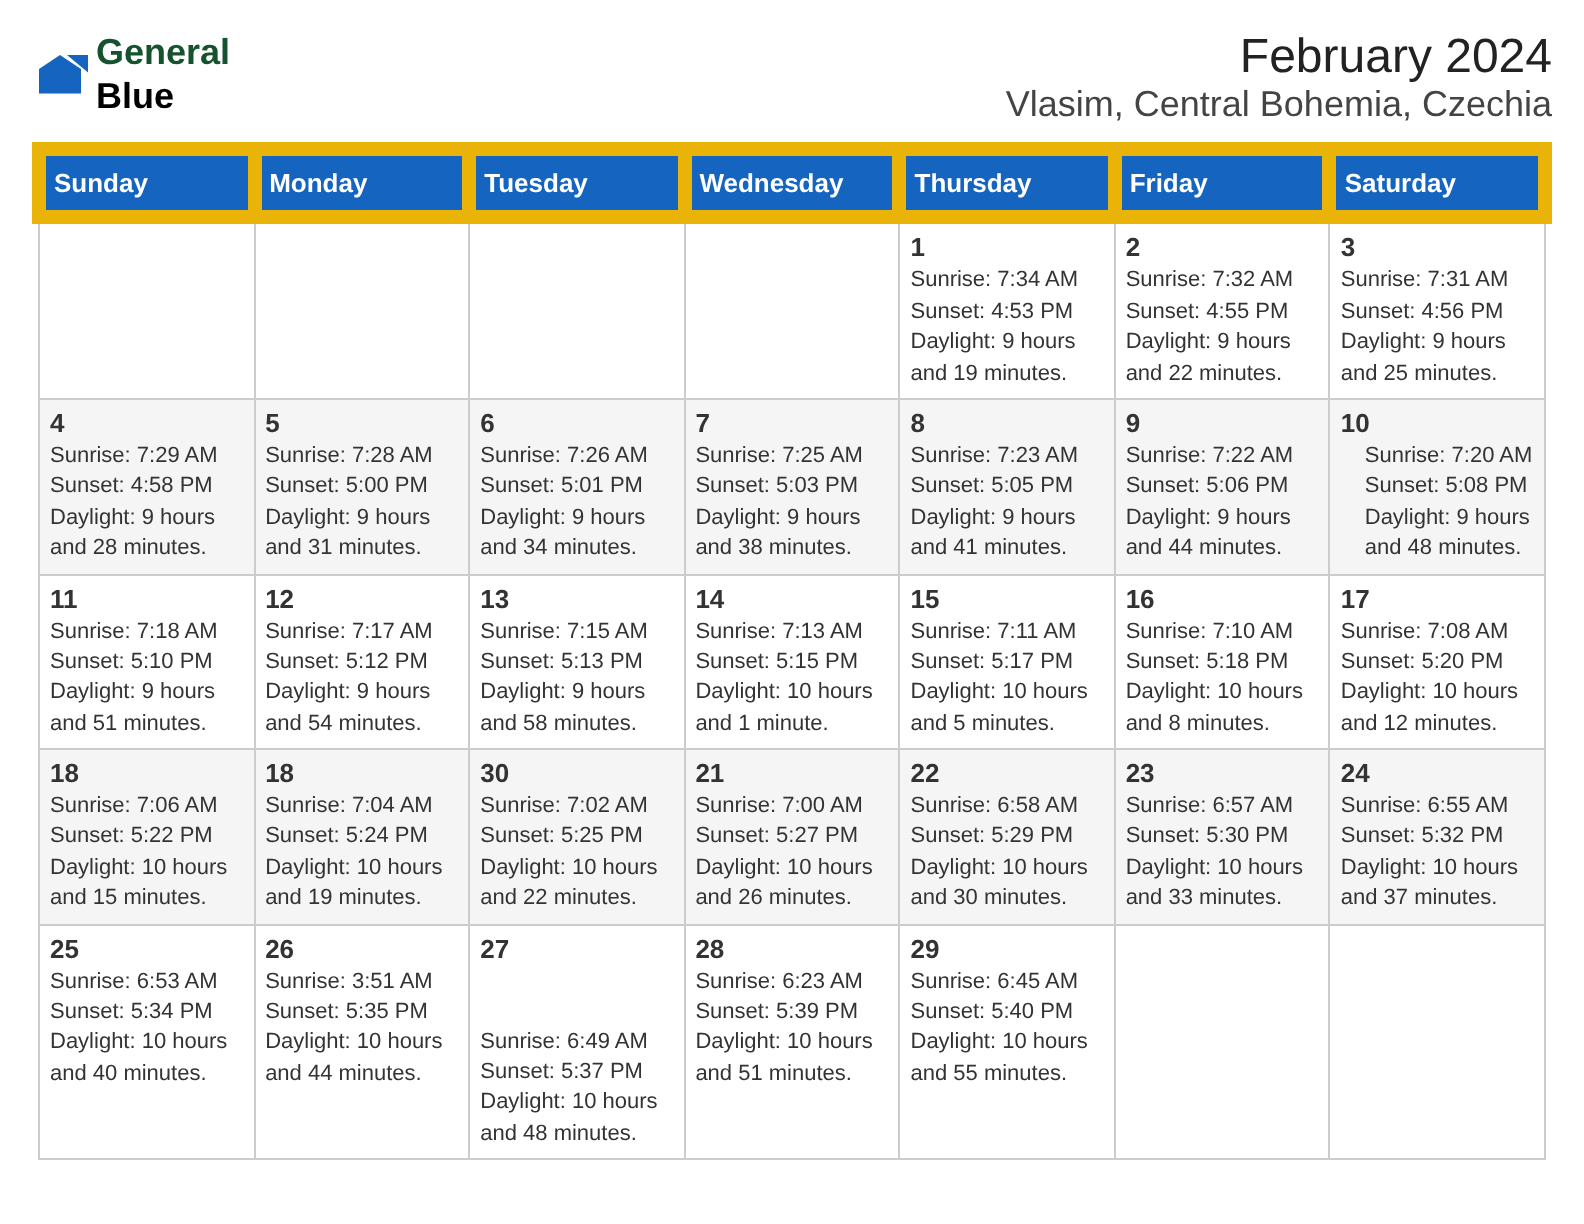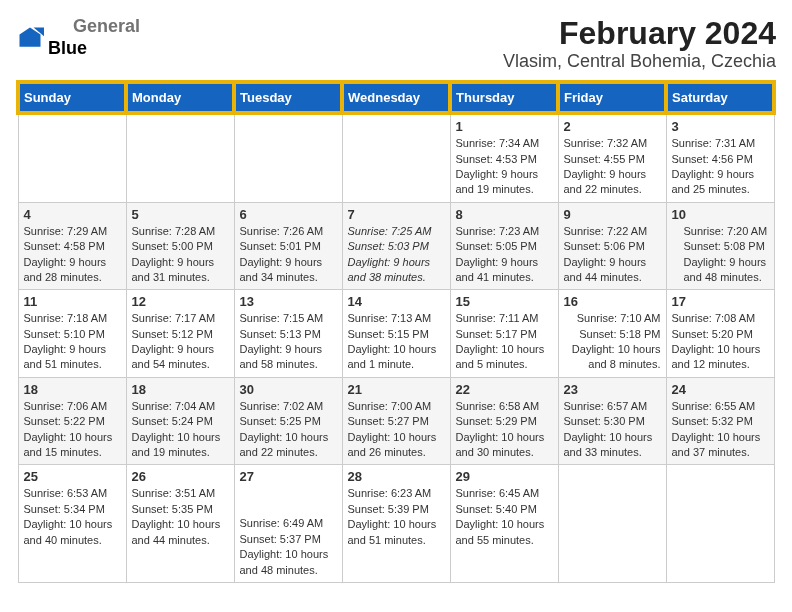--- a/index.html
+++ b/index.html
@@ -19,51 +19,51 @@
     .logo {
       display: flex;
       align-items: center;
       gap: 4px;
     }
     .logo-text {
       font-size: 18px;
       font-weight: bold;
       line-height: 1.2;
     }
-    .logo-general { color: #737373; margin-left: 25px; }
+    .logo-general { color: #14532d; }
     .logo-blue { color: #000000; }
     .logo-icon {
       width: 28px;
       height: 28px;
     }
     .title-area {
       text-align: right;
     }
     .calendar-title {
-      font-size: 32px;
-      font-weight: bold;
+      font-size: 24px;
+      font-weight: normal;
       color: #222;
       line-height: 1.1;
     }
     .calendar-subtitle {
       font-size: 18px;
       color: #444;
     }
     table {
       width: 100%;
       border-collapse: collapse;
     }
     thead tr th {
       background: #1565c0;
       color: #fff;
       font-size: 13px;
       font-weight: bold;
       padding: 6px 4px;
       text-align: left;
-      border: 4px solid #eab308;
+      border: 7px solid #eab308;
     }
     tbody tr td {
       border: 1px solid #ccc;
       vertical-align: top;
       padding: 4px 5px;
       width: 14.28%;
       min-height: 80px;
       font-size: 11px;
       color: #333;
       background: #fff;
@@ -163,21 +163,21 @@
         </td>
         <td>
           <span class="day-number">6</span>
           <div class="day-info" style="white-space: pre-line;">Sunrise: 7:26 AM
 Sunset: 5:01 PM
 Daylight: 9 hours
 and 34 minutes.</div>
         </td>
         <td>
           <span class="day-number">7</span>
-          <div class="day-info" style="white-space: pre-line; font-style: italic;">Sunrise: 7:25 AM
+          <div class="day-info" style="white-space: pre-line;">Sunrise: 7:25 AM
 Sunset: 5:03 PM
 Daylight: 9 hours
 and 38 minutes.</div>
         </td>
         <td>
           <span class="day-number">8</span>
           <div class="day-info" style="white-space: pre-line;">Sunrise: 7:23 AM
 Sunset: 5:05 PM
 Daylight: 9 hours
 and 41 minutes.</div>
@@ -228,21 +228,21 @@
         </td>
         <td>
           <span class="day-number">15</span>
           <div class="day-info" style="white-space: pre-line;">Sunrise: 7:11 AM
 Sunset: 5:17 PM
 Daylight: 10 hours
 and 5 minutes.</div>
         </td>
         <td>
           <span class="day-number">16</span>
-          <div class="day-info" style="white-space: pre-line; text-align: right;">Sunrise: 7:10 AM
+          <div class="day-info" style="white-space: pre-line;">Sunrise: 7:10 AM
 Sunset: 5:18 PM
 Daylight: 10 hours
 and 8 minutes.</div>
         </td>
         <td>
           <span class="day-number">17</span>
           <div class="day-info" style="white-space: pre-line;">Sunrise: 7:08 AM
 Sunset: 5:20 PM
 Daylight: 10 hours
 and 12 minutes.</div>

